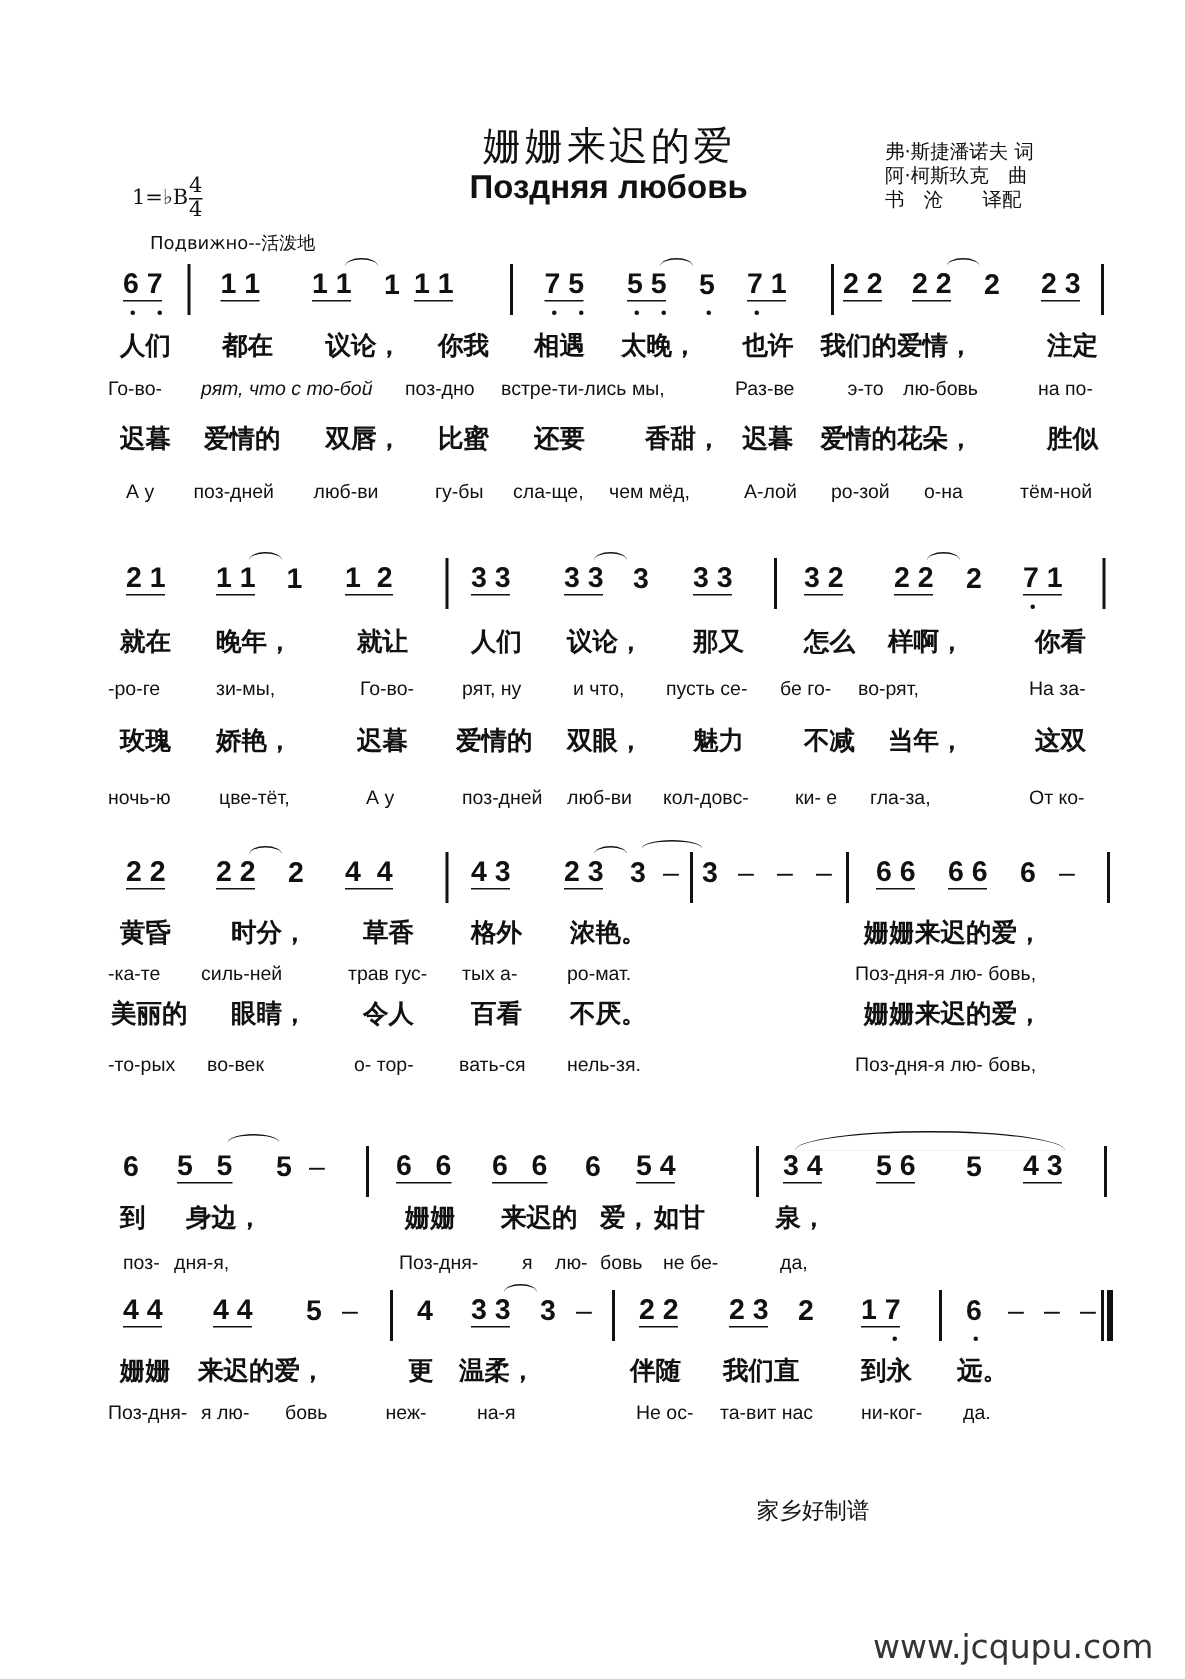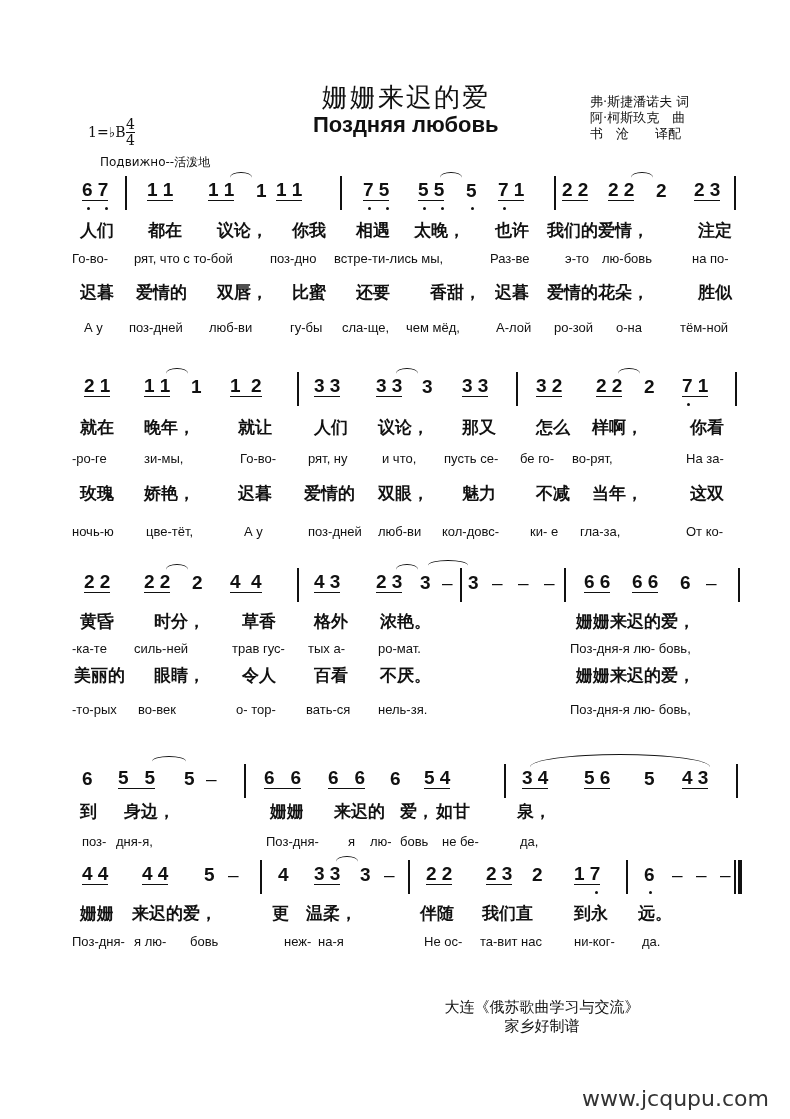--- a/index.html
+++ b/index.html
@@ -80,21 +80,21 @@
   <span style="position:absolute;left:137px;">议论，</span>
   <span style="position:absolute;left:212px;">你我</span>
   <span style="position:absolute;left:276px;">相遇</span>
   <span style="position:absolute;left:334px;">太晚，</span>
   <span style="position:absolute;left:415px;">也许</span>
   <span style="position:absolute;left:467px;">我们的爱情，</span>
   <span style="position:absolute;left:618px;text-align:center;">注定</span>
 </div>
 <div class="lyr ru" style="left:72px;top:251px;">
   <span style="position:absolute;left:0;">Го-во-</span>
-  <span style="position:absolute;left:62px;">рят, что с то-бой</span>
+  <span style="position:absolute;left:62px;font-style:italic;">рят, что с то-бой</span>
   <span style="position:absolute;left:198px;">поз-дно</span>
   <span style="position:absolute;left:262px;">встре-ти-лись мы,</span>
   <span style="position:absolute;left:418px;">Раз-ве</span>
   <span style="position:absolute;left:493px;">э-то</span>
   <span style="position:absolute;left:530px;">лю-бовь</span>
   <span style="position:absolute;left:620px;">на по-</span>
 </div>
 <div class="lyr cn" style="left:80px;top:281px;">
   <span style="position:absolute;left:0;">迟暮</span>
   <span style="position:absolute;left:56px;">爱情的</span>
@@ -315,25 +315,24 @@
   <span style="position:absolute;left:226px;">温柔，</span>
   <span style="position:absolute;left:340px;">伴随</span>
   <span style="position:absolute;left:402px;">我们直</span>
   <span style="position:absolute;left:494px;">到永</span>
   <span style="position:absolute;left:558px;">远。</span>
 </div>
 <div class="lyr ru" style="left:72px;top:934px;">
   <span style="position:absolute;left:0;">Поз-дня-</span>
   <span style="position:absolute;left:62px;">я лю-</span>
   <span style="position:absolute;left:118px;">бовь</span>
-  <span style="position:absolute;left:212px;">неж-</span>
+  <span style="position:absolute;left:185px;">неж-</span>
   <span style="position:absolute;left:246px;">на-я</span>
   <span style="position:absolute;left:352px;">Не ос-</span>
   <span style="position:absolute;left:408px;">та-вит нас</span>
   <span style="position:absolute;left:502px;">ни-ког-</span>
   <span style="position:absolute;left:570px;">да.</span>
 </div>
 
 <div class="abs footer" style="left:400px;top:998px;width:284px;">
-  <div>大连《俄苏歌曲学习与交流》</div>
   <div>家乡好制谱</div>
 </div>
 <div class="abs watermark" style="left:582px;top:1086px;">www.jcqupu.com</div>
 
 </body></html>

